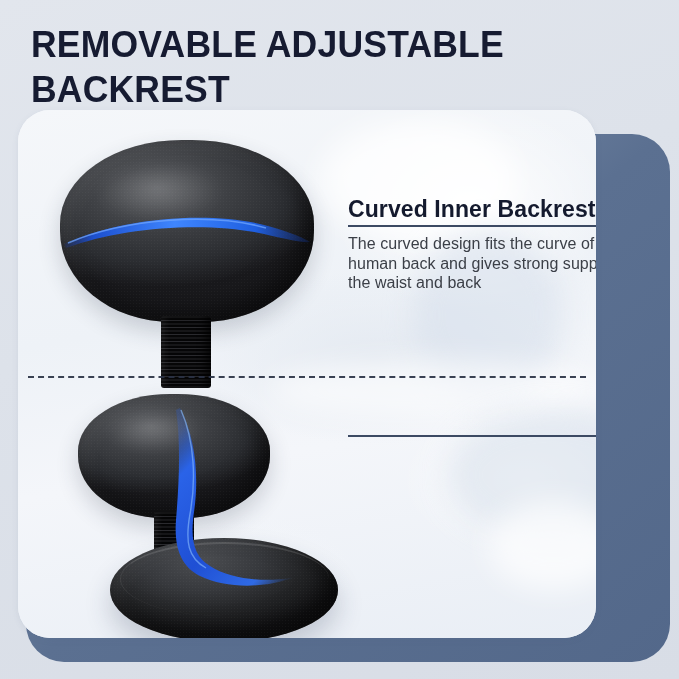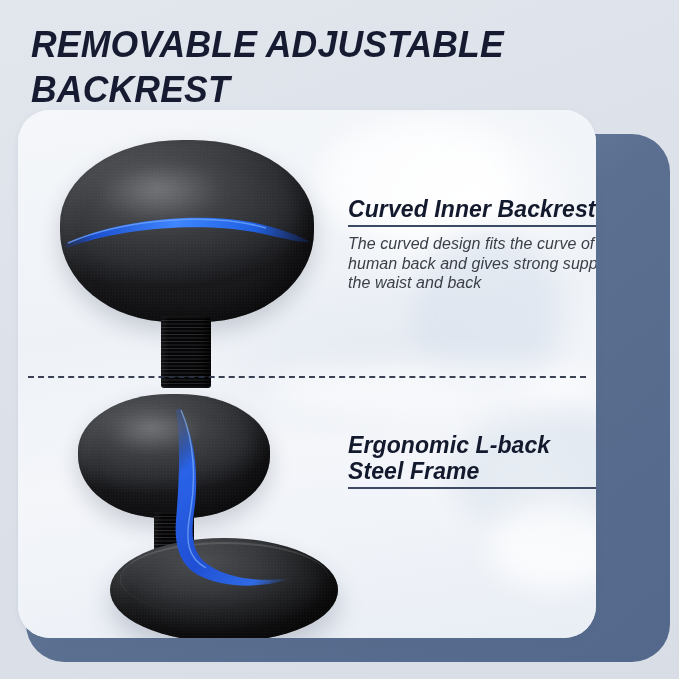--- a/index.html
+++ b/index.html
@@ -13,21 +13,20 @@
     background: #dfe4ec;
     font-family: "Liberation Sans", sans-serif;
     position: relative;
   }
 
   
   .page {
     position: absolute;
     inset: 0;
     background: linear-gradient(160deg, #e2e6ed 0%, #dde2ea 40%, #d8dde6 100%);
-    font-style: italic;
   }
 
   
   .headline {
     position: absolute;
     left: 31px;
     top: 22px;
     width: 600px;
     color: #161b31;
     font-weight: bold;
@@ -271,19 +270,17 @@
       </svg>
     </div>
 
     <div class="block" id="block1">
       <div class="title">Curved Inner Backrest</div>
       <div class="title-rule"></div>
       <div class="body">The curved design fits the curve of the human back and gives strong support to the waist and back</div>
     </div>
 
     <div class="block" id="block2">
-      <div class="title">Ergonomic L-back
-Steel Frame</div>
       <div class="title-rule"></div>
     </div>
 
   </div>
 </div>
 
 </body></html>

